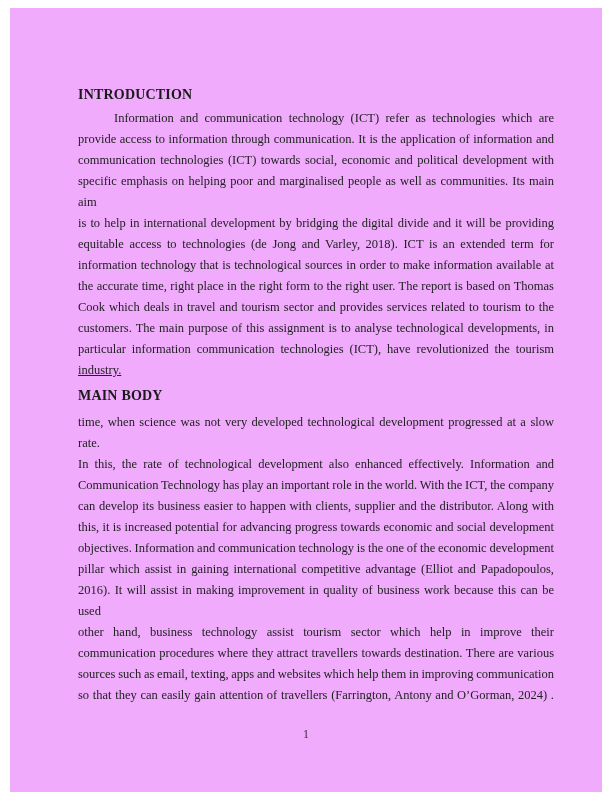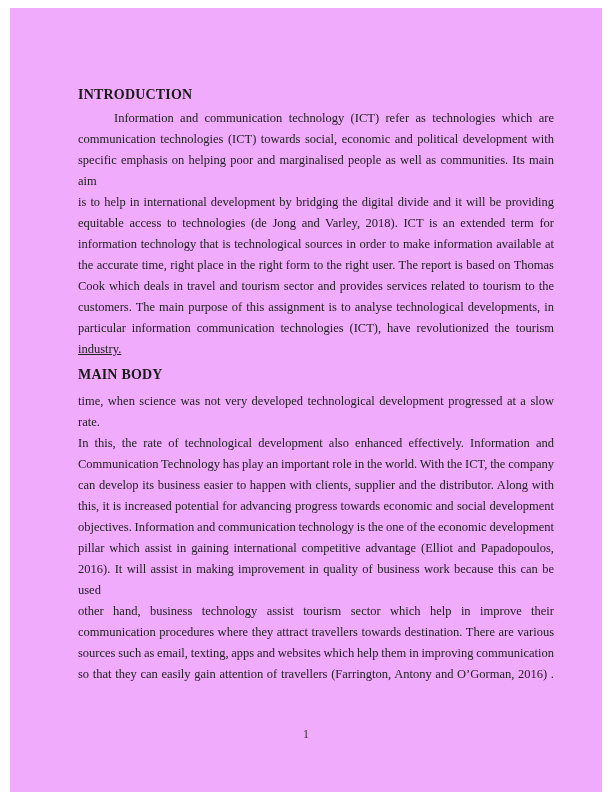--- a/index.html
+++ b/index.html
@@ -74,20 +74,21 @@
 </head>
 <body>
 
 <div class="page">
   <div class="content">
 
     <h2 class="section-heading">INTRODUCTION</h2>
 
     <div class="para">
         <div class="line first">Information and communication technology (ICT) refer as technologies which are</div>
+        <div class="line">provide access to information through communication. It is the application of information and</div>
         <div class="line">communication technologies (ICT) towards social, economic and political development with</div>
         <div class="line">specific emphasis on helping poor and marginalised people as well as communities. Its main aim</div>
         <div class="line">is to help in international development by bridging the digital divide and it will be providing</div>
         <div class="line">equitable access to technologies (de Jong and Varley, 2018).  ICT is an extended term for</div>
         <div class="line">information technology that is technological sources in order to make information available at</div>
         <div class="line">the accurate time, right place in the right form to the right user. The report is based on Thomas</div>
         <div class="line">Cook which deals in travel and tourism sector and provides services related to tourism to the</div>
         <div class="line">customers. The main purpose of this assignment is to analyse technological developments, in</div>
         <div class="line">particular information communication technologies (ICT), have revolutionized the tourism</div>
         <div class="line no-justify">industry.</div>
@@ -101,19 +102,19 @@
         <div class="line">In this, the rate of technological development also enhanced effectively. Information and</div>
         <div class="line">Communication Technology has play an important role in the world. With the ICT, the company</div>
         <div class="line">can develop its business easier to happen with clients, supplier and the distributor. Along with</div>
         <div class="line">this, it is increased potential for advancing progress towards economic and social development</div>
         <div class="line">objectives. Information and communication technology is the one of the economic development</div>
         <div class="line">pillar which assist in gaining international competitive advantage (Elliot and Papadopoulos,</div>
         <div class="line">2016). It will assist in making improvement in quality of business work because this can be used</div>
         <div class="line">other hand, business technology assist tourism sector which help in improve their</div>
         <div class="line">communication procedures where they attract travellers towards destination. There are various</div>
         <div class="line">sources such as email, texting, apps and websites which help them in improving communication</div>
-        <div class="line">so that they can easily gain attention of travellers (Farrington, Antony and O’Gorman, 2016) .</div>
+        <div class="line">so that they can easily gain attention of travellers (Farrington, Antony and O’Gorman, 2024) .</div>
       </div>
 
   </div>
 
   <div class="page-footer">1</div>
 </div>
 
 </body></html>

